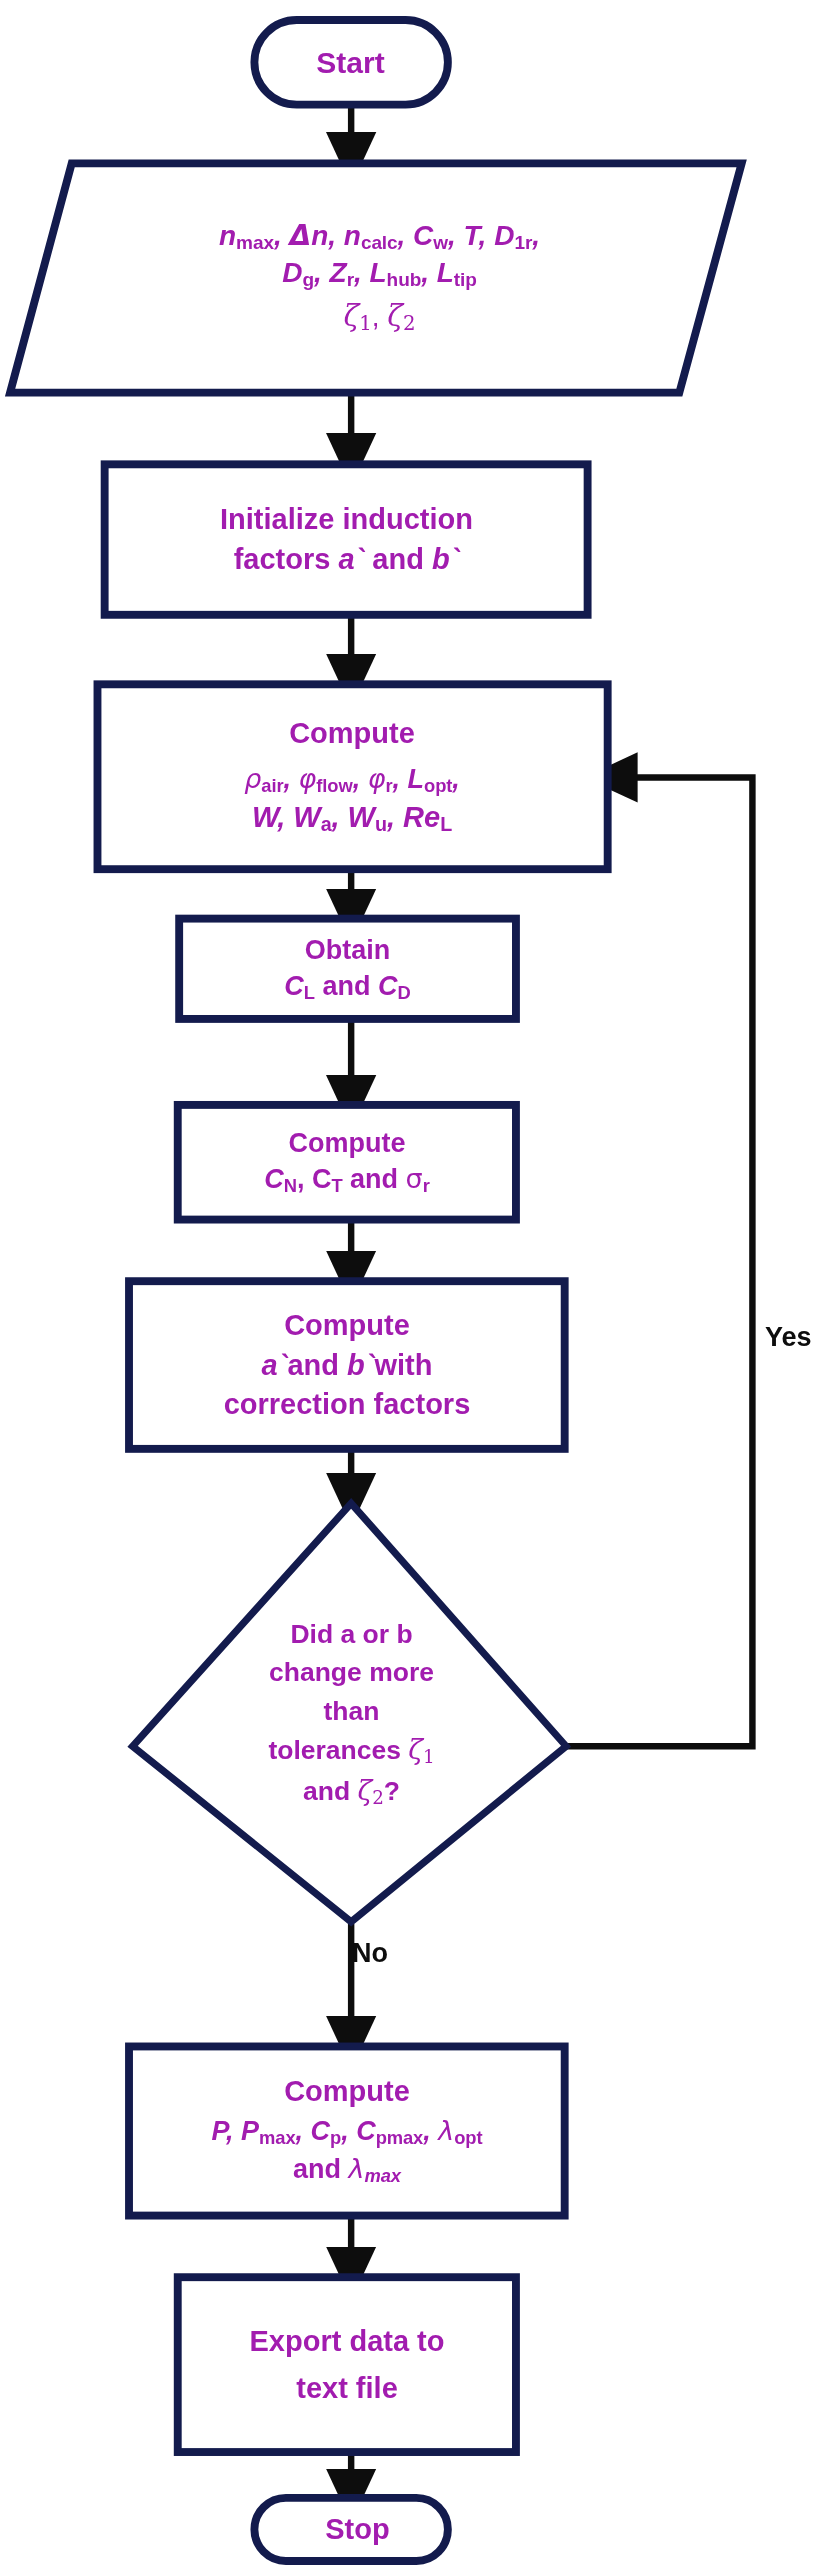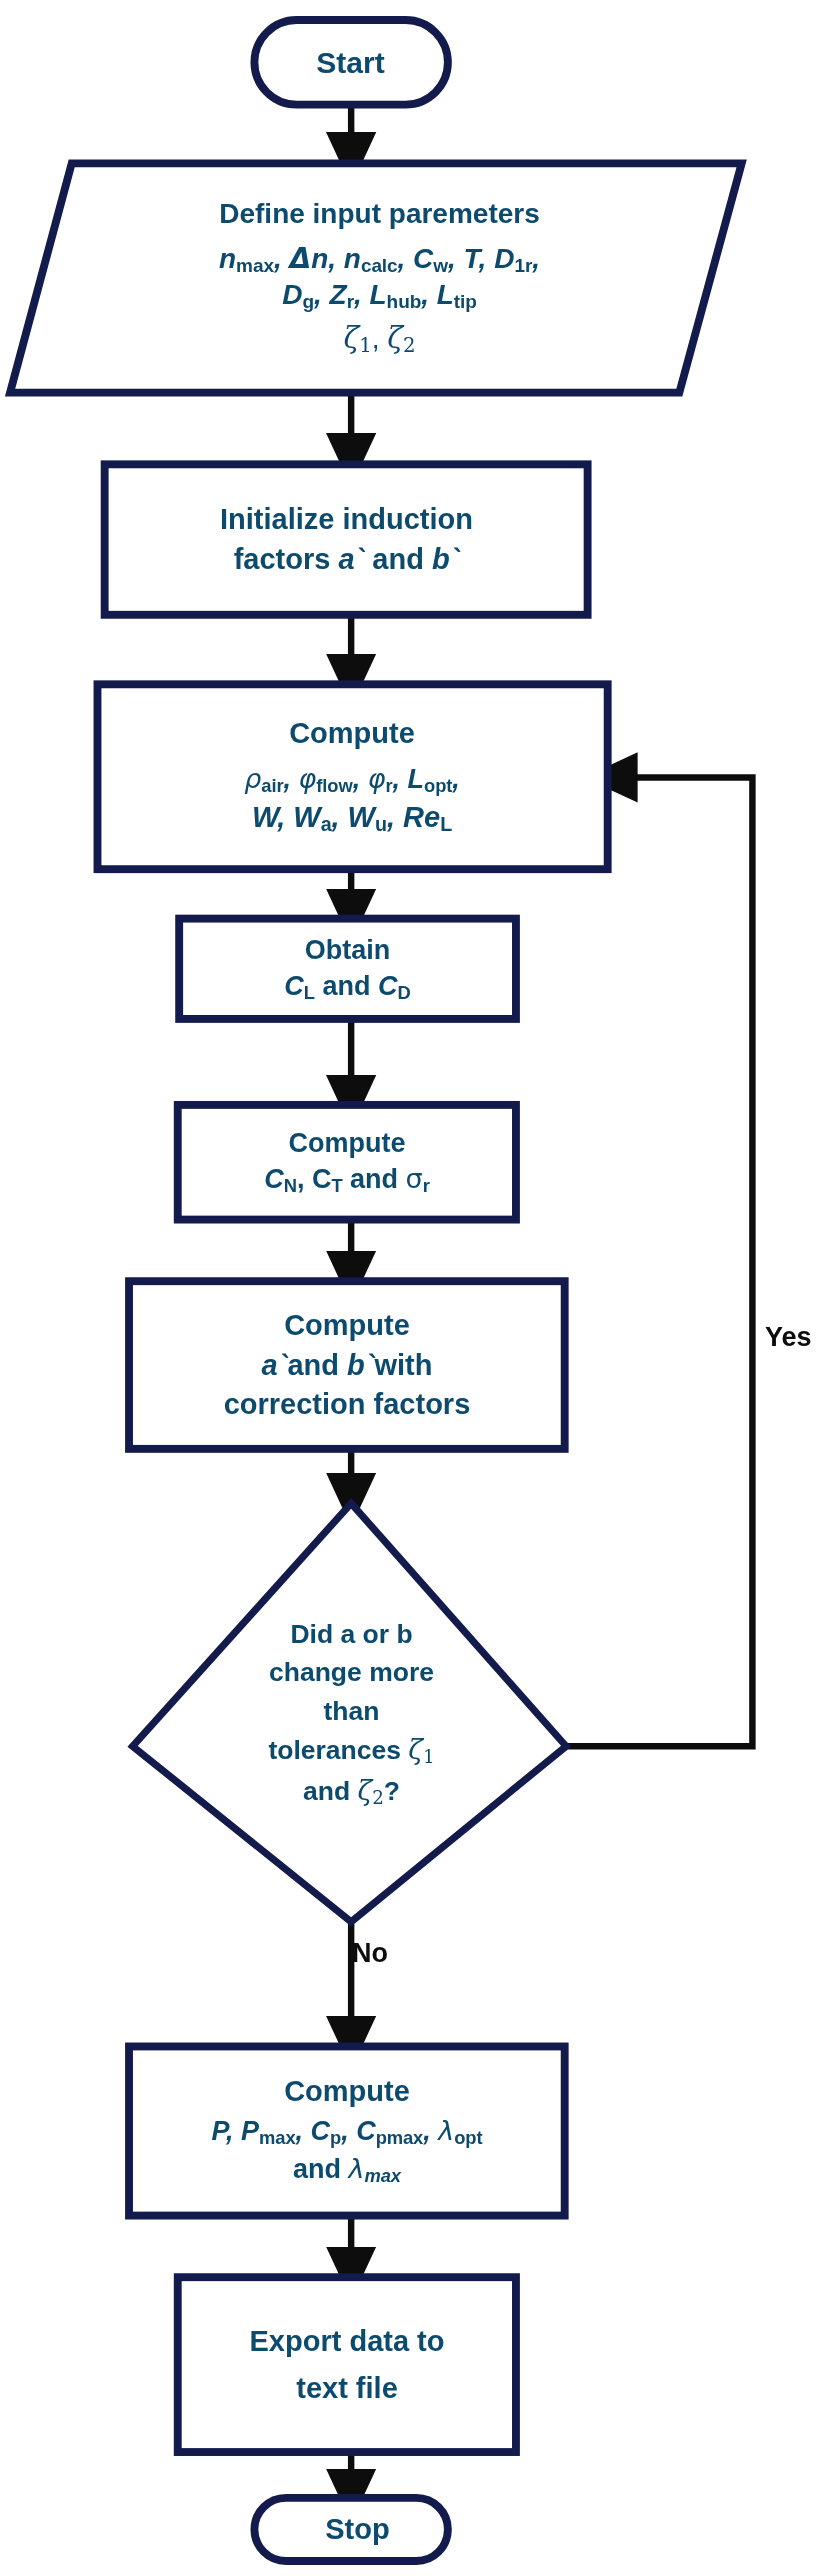--- a/index.html
+++ b/index.html
@@ -23,21 +23,21 @@
     width: 837px;
     height: 2576px;
   }
   .node-text {
     position: absolute;
     display: flex;
     flex-direction: column;
     align-items: center;
     justify-content: center;
     text-align: center;
-    color: #0c4a6e;
+    color: #a21caf;
     font-weight: bold;
     line-height: 1.12;
     pointer-events: none;
   }
   .t-line { white-space: nowrap; }
   .it { font-style: italic; }
   sub {
     font-size: 0.68em;
     font-weight: bold;
     font-style: normal;
@@ -105,21 +105,20 @@
     <rect x="248" y="3178" width="472" height="244" fill="#ffffff" stroke="#131B4D" stroke-width="11"></rect>
 
     <rect x="355" y="3486" width="270" height="88" rx="44" ry="44" fill="#ffffff" stroke="#131B4D" stroke-width="11"></rect>
   </svg>
 
   <div class="node-text" style="left:254px; top:20px; width:193px; height:85px; font-size:30px;">
     <span class="t-line">Start</span>
   </div>
 
   <div class="node-text" style="left:64px; top:169px; width:631px; height:218px; font-size:28px;">
-    <span class="t-line" style="margin-bottom:13px;">Define input paremeters</span>
     <span class="t-line it" style="margin-bottom:2.9px;">n<sub>max</sub>, <span class="grk">Δ</span>n, n<sub>calc</sub>, C<sub>w</sub>, T, D<sub>1r</sub>,</span>
     <span class="t-line it" style="margin-bottom:10px;">D<sub>g</sub>, Z<sub>r</sub>, L<sub>hub</sub>, L<sub>tip</sub></span>
     <span class="t-line"><span class="zet" style="font-size:29px;">ζ<sub>1</sub></span><span style="font-weight:normal;">,&nbsp;</span><span class="zet" style="font-size:29px;">ζ<sub>2</sub></span></span>
   </div>
 
   <div class="node-text" style="left:105px; top:464px; width:483px; height:150px; font-size:29px;">
     <span class="t-line" style="margin-bottom:8px;">Initialize induction</span>
     <span class="t-line"><span>factors </span><span class="it">a`</span><span> and </span><span class="it">b`</span></span>
   </div>
 

